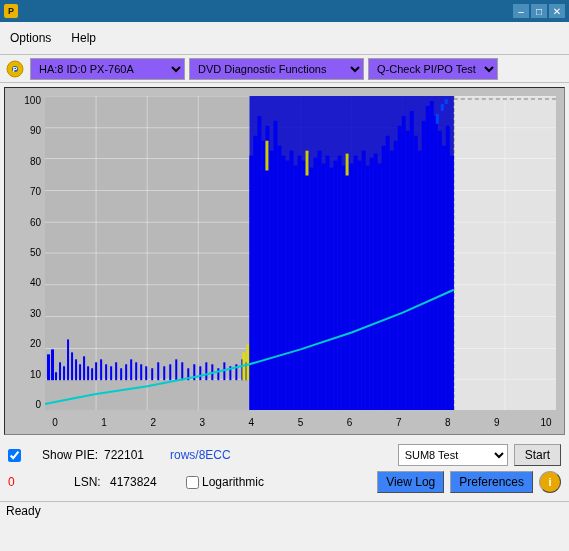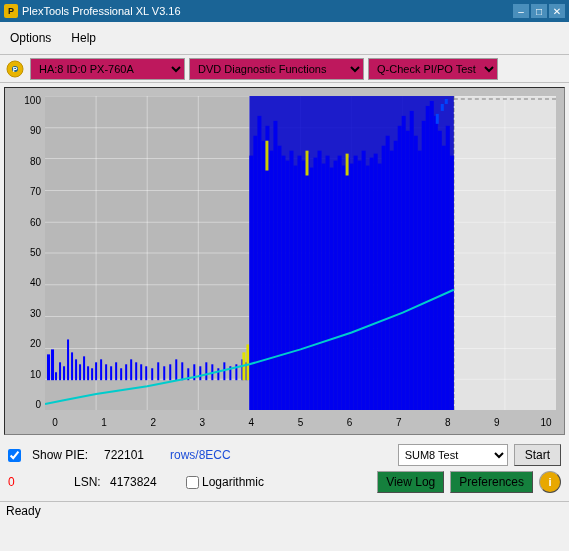--- a/index.html
+++ b/index.html
@@ -91,21 +91,21 @@
       width: 22px;
       height: 22px;
       display: flex;
       align-items: center;
       justify-content: center;
     }
     .toolbar select {
       height: 22px;
       font-size: 11px;
       border: 1px solid #a0a0a0;
-      background: #be185d;
+      background: #8b5cf6;
       padding: 0 4px;
     }
     .drive-select { width: 155px; }
     .function-select { width: 175px; }
     .test-select { width: 130px; }
 
     
     .chart-container {
       background: #c0c0c0;
       border: 1px inset #808080;
@@ -165,22 +165,23 @@
     .controls-row1, .controls-row2 {
       display: flex;
       align-items: center;
       height: 24px;
       gap: 6px;
       margin-bottom: 3px;
     }
     .checkbox-group {
       display: flex;
       align-items: center;
-      gap: 11px;
+      gap: 2px;
       min-width: 90px;
+      justify-content: space-between;
     }
     .checkbox-group input[type=checkbox] {
       width: 13px;
       height: 13px;
     }
     .pie-value {
       color: #000;
       font-size: 12px;
       min-width: 60px;
     }
@@ -213,21 +214,21 @@
     .lsn-value { font-size: 12px; min-width: 70px; }
     .log-checkbox-group {
       display: flex;
       align-items: center;
       gap: 3px;
     }
     .action-button {
       height: 22px;
       padding: 0 8px;
       font-size: 12px;
-      background: #15803d;
+      background: #3b82f6;
       border: 1px outset #a0a0a0;
       cursor: pointer;
     }
     .info-button {
       width: 22px;
       height: 22px;
       background: #e8a800;
       border: 1px outset #a0a0a0;
       border-radius: 50%;
       cursor: pointer;
@@ -261,21 +262,20 @@
     }
   </style>
 </head>
 <body>
 
 <div class="title-bar">
   <div class="title-bar-left">
     <div class="title-bar-icon">
       <span>P</span>
     </div>
-    <span class="title-text">PlexTools Professional XL V3.16</span>
   </div>
   <div class="title-bar-buttons">
     <button class="title-btn">–</button>
     <button class="title-btn">□</button>
     <button class="title-btn close">✕</button>
   </div>
 </div>
 
 <div class="menu-bar">
   <span class="menu-item">Options</span>

